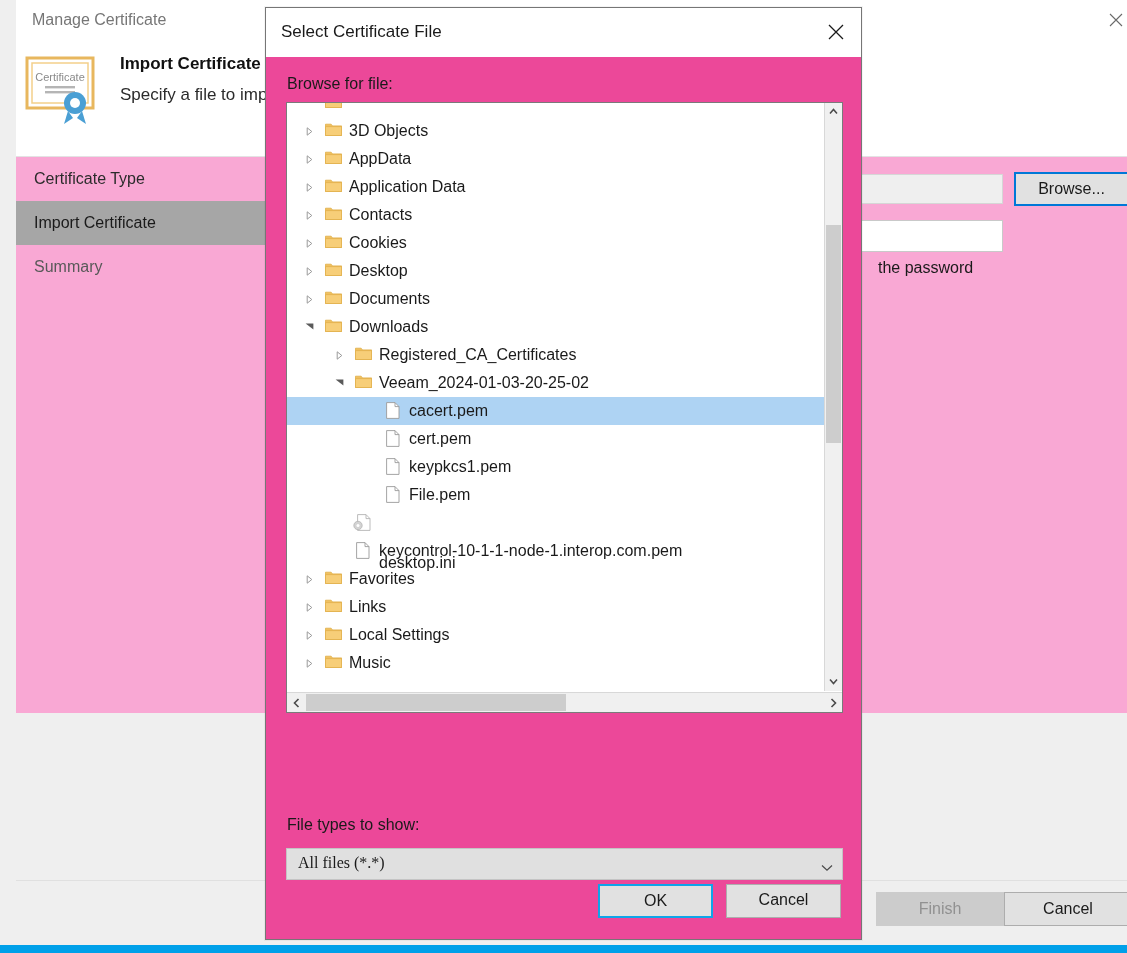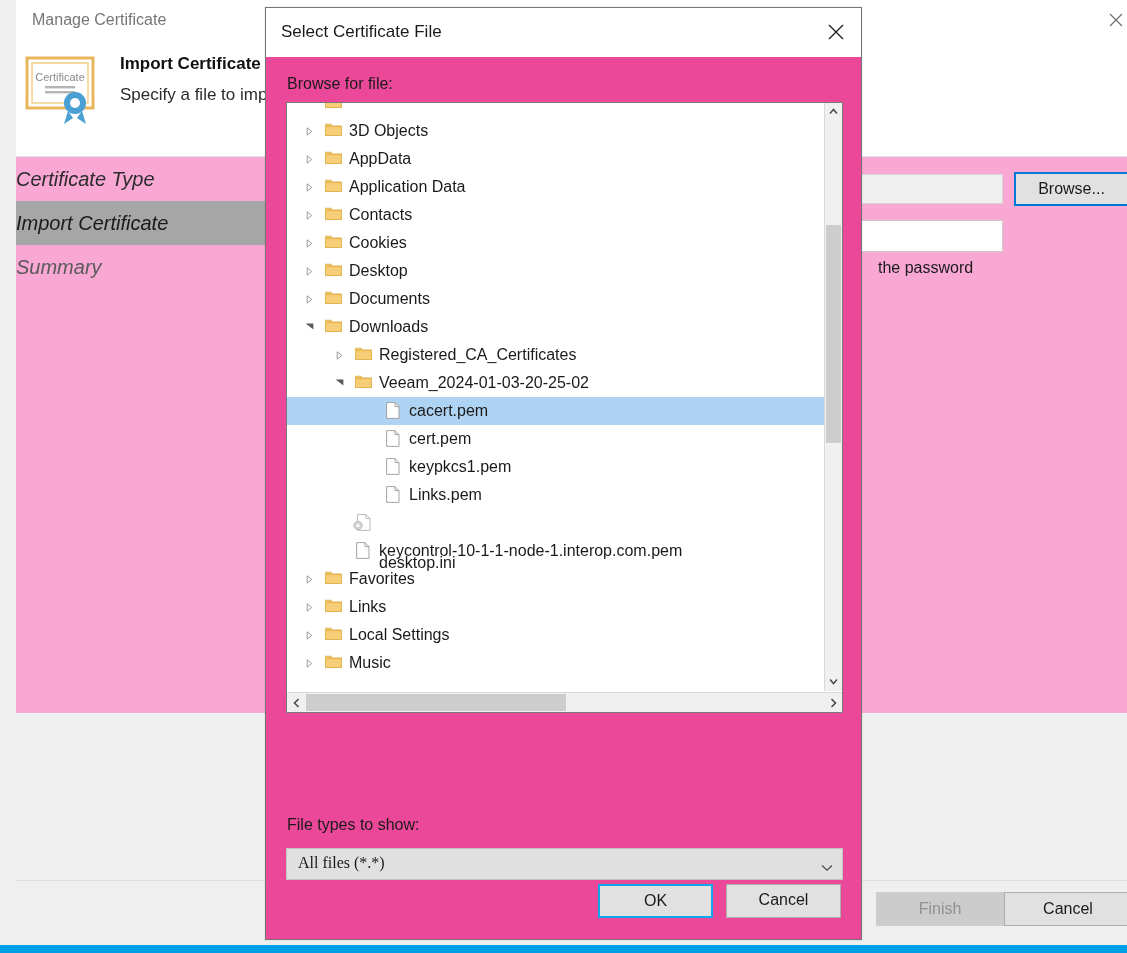--- a/index.html
+++ b/index.html
@@ -86,24 +86,24 @@
   #steps {
     position: absolute;
     left: 0;
     top: 157px;
     width: 266px;
     height: 740px;
   }
   .step {
     height: 44px;
     line-height: 44px;
-    font-size: 20px;
+    padding-left: 18px;
+    font-size: 16px;
     color: #2b2b2b;
     box-sizing: border-box;
-    font-style: italic;
   }
   .step.active {
     background: #a6a6a6;
     color: #1a1a1a;
   }
   .step.future { color: #595959; }
 
   
   #field-path {
     position: absolute;
@@ -653,21 +653,21 @@
             </span>
             <span class="node-label" style="left: 122px;">keypkcs1.pem</span>
           </div>
           <div class="node">
             <span class="node-icon" style="left: 96px;">
               <svg width="14" height="17" viewBox="0 0 14 17" aria-hidden="true">
                 <path d="M0.6 0.6 h8.4 l4 4 v11.8 h-12.4 z" fill="#ffffff" stroke="#9a9a9a" stroke-width="0.9"></path>
                 <path d="M9 0.6 v4 h4" fill="none" stroke="#9a9a9a" stroke-width="0.9"></path>
               </svg>
             </span>
-            <span class="node-label" style="left: 122px;">Links.pem</span>
+            <span class="node-label" style="left: 122px;">File.pem</span>
           </div>
           <div class="node">
             <span class="node-icon" style="left: 66px;">
               <svg width="20" height="17" viewBox="0 0 20 17" aria-hidden="true">
                 <path d="M4.6 0.6 h8.4 l4 4 v11.8 h-12.4 z" fill="#ffffff" stroke="#b4b4b4" stroke-width="0.9"></path>
                 <path d="M13 0.6 v4 h4" fill="none" stroke="#b4b4b4" stroke-width="0.9"></path>
                 <circle cx="5" cy="11.5" r="4.2" fill="#d3d3d3" stroke="#b0b0b0" stroke-width="0.7"></circle>
                 <circle cx="5" cy="11.5" r="1.5" fill="#ffffff"></circle>
               </svg>
             </span>

